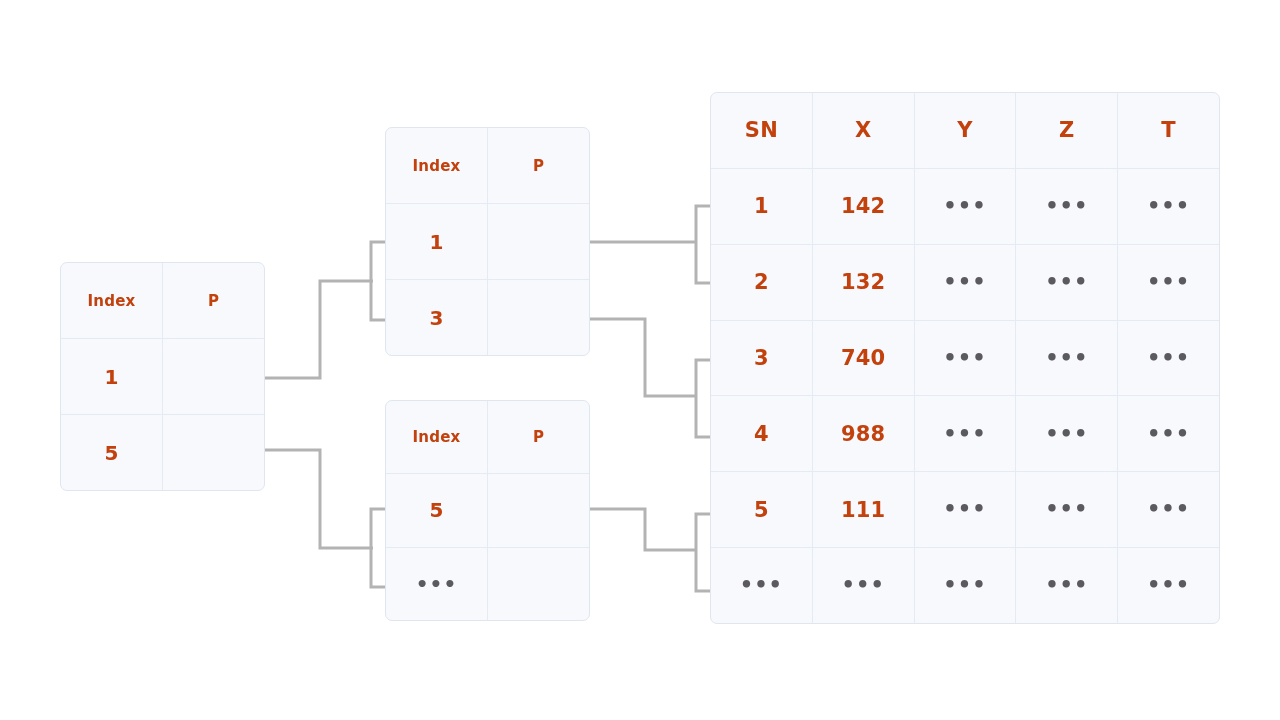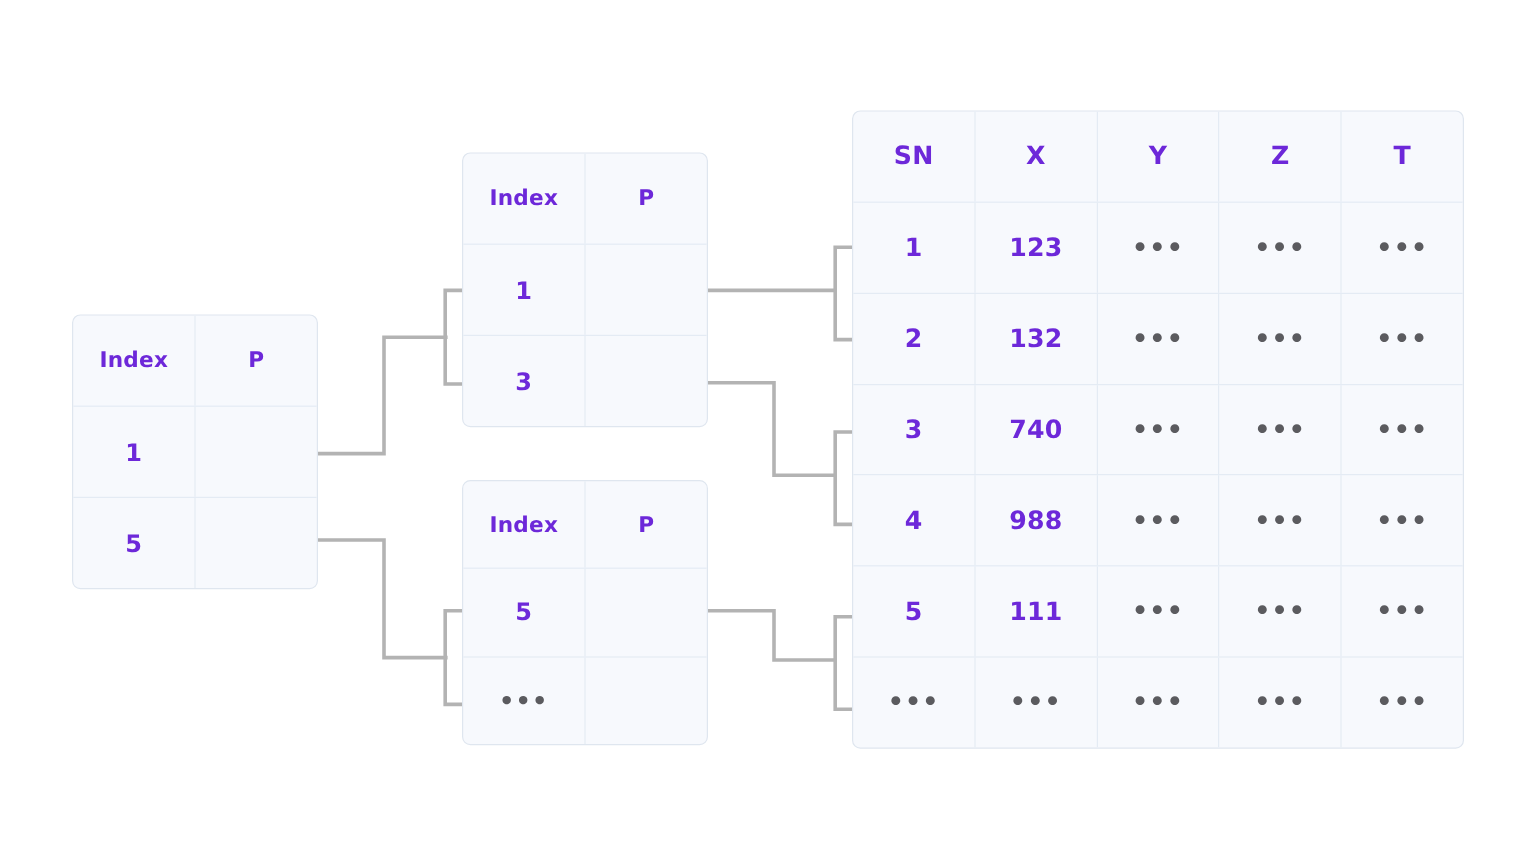--- a/index.html
+++ b/index.html
@@ -58,38 +58,38 @@
   }
   .trow + .trow {
     border-top: 1px solid #e4ebf4;
   }
   .tcell {
     flex: 1 1 0;
     min-width: 0;
     display: flex;
     align-items: center;
     justify-content: center;
-    color: #6d28d9;
+    color: #c2410c;
     font-weight: bold;
     letter-spacing: .2px;
     box-sizing: border-box;
   }
   .tcell + .tcell {
     border-left: 1px solid #e4ebf4;
   }
   .dots {
     color: #5b5b5f;
     font-weight: bold;
     letter-spacing: 1px;
     line-height: .6;
   }
 
   
   .ix-tbl .tcell { font-size: 20px; }
-  .ix-tbl .hdr .tcell { font-size: 18px; }
+  .ix-tbl .hdr .tcell { font-size: 15px; }
 
   
   .main-tbl .tcell { font-size: 21px; }
   .main-tbl .hdr .tcell { font-size: 21px; }
 
   
   #table-root      { left: 60px;  top: 262px; width: 205px; height: 229px; }
   #table-leaf-a    { left: 385px; top: 127px; width: 205px; height: 229px; }
   #table-leaf-b    { left: 385px; top: 400px; width: 205px; height: 221px; }
   #table-data      { left: 710px; top: 92px;  width: 510px; height: 532px; }
@@ -166,21 +166,21 @@
     <div class="trow hdr">
       <div class="tcell">SN</div>
       <div class="tcell">X</div>
       <div class="tcell">Y</div>
       <div class="tcell">Z</div>
       <div class="tcell">T</div>
     </div>
 
     <div class="trow">
       <div class="tcell">1</div>
-      <div class="tcell">123</div>
+      <div class="tcell">142</div>
       <div class="tcell dots">•••</div>
       <div class="tcell dots">•••</div>
       <div class="tcell dots">•••</div>
     </div>
 
     <div class="trow">
       <div class="tcell">2</div>
       <div class="tcell">132</div>
       <div class="tcell dots">•••</div>
       <div class="tcell dots">•••</div>

